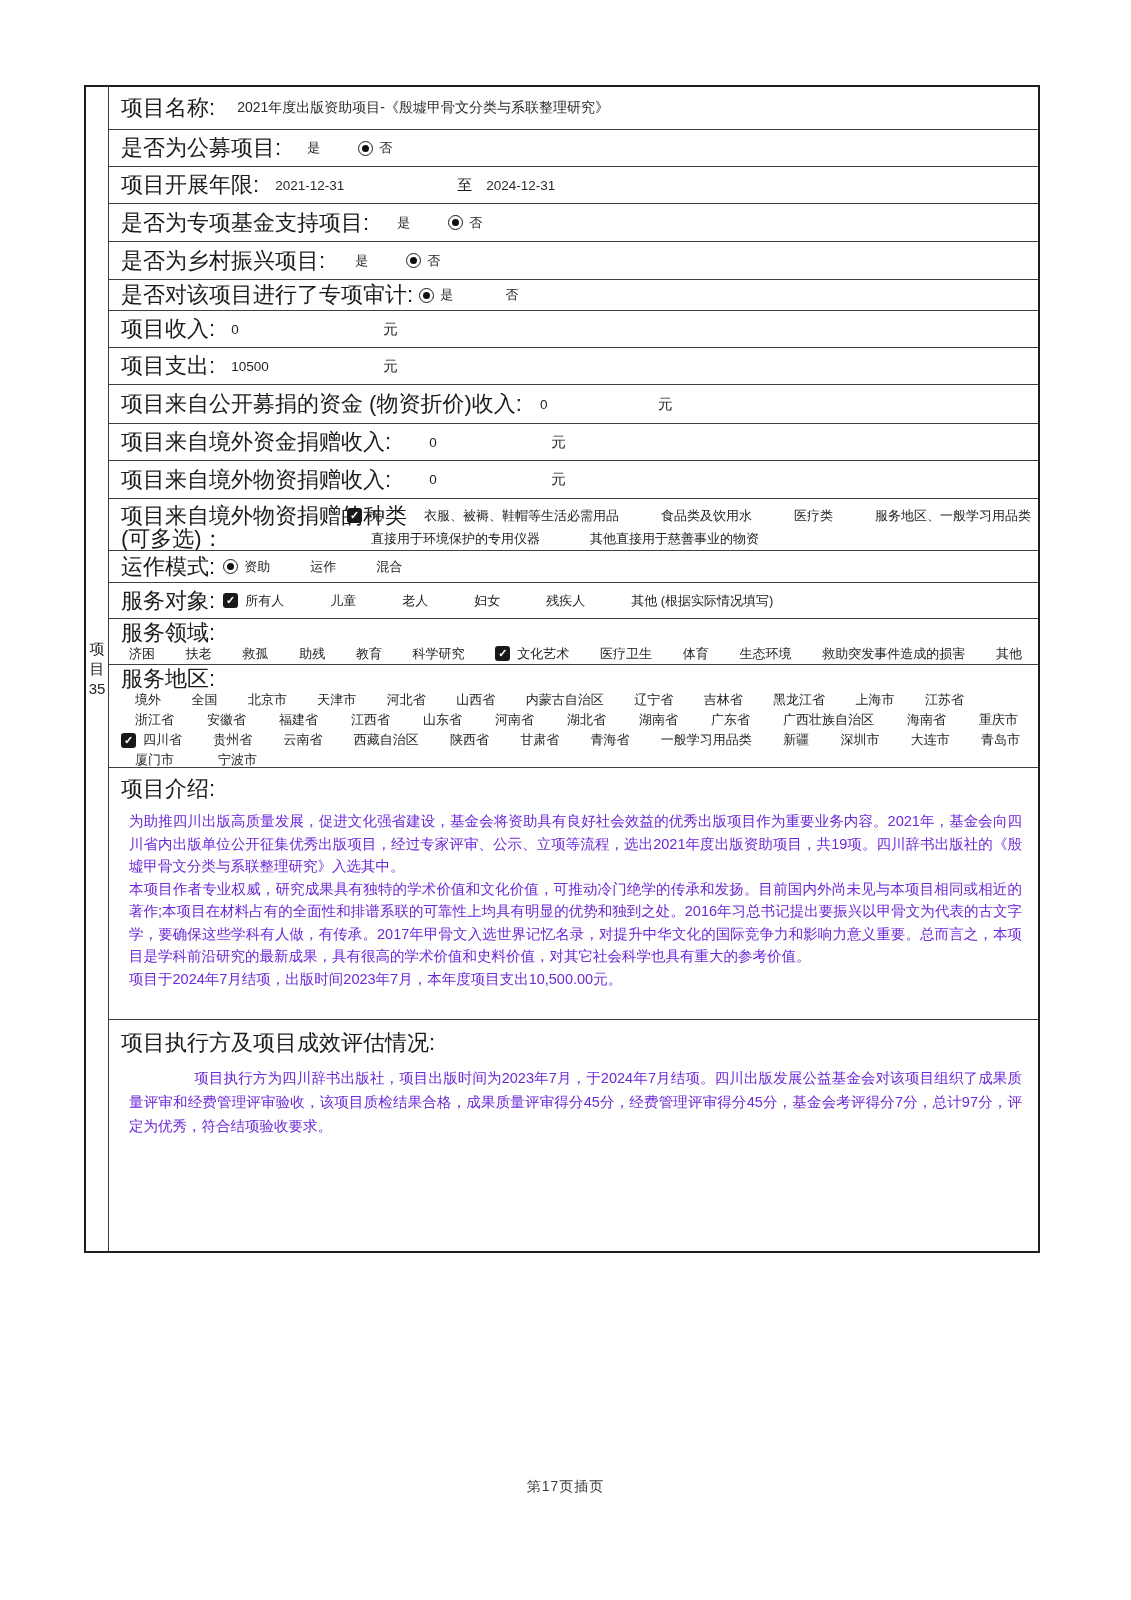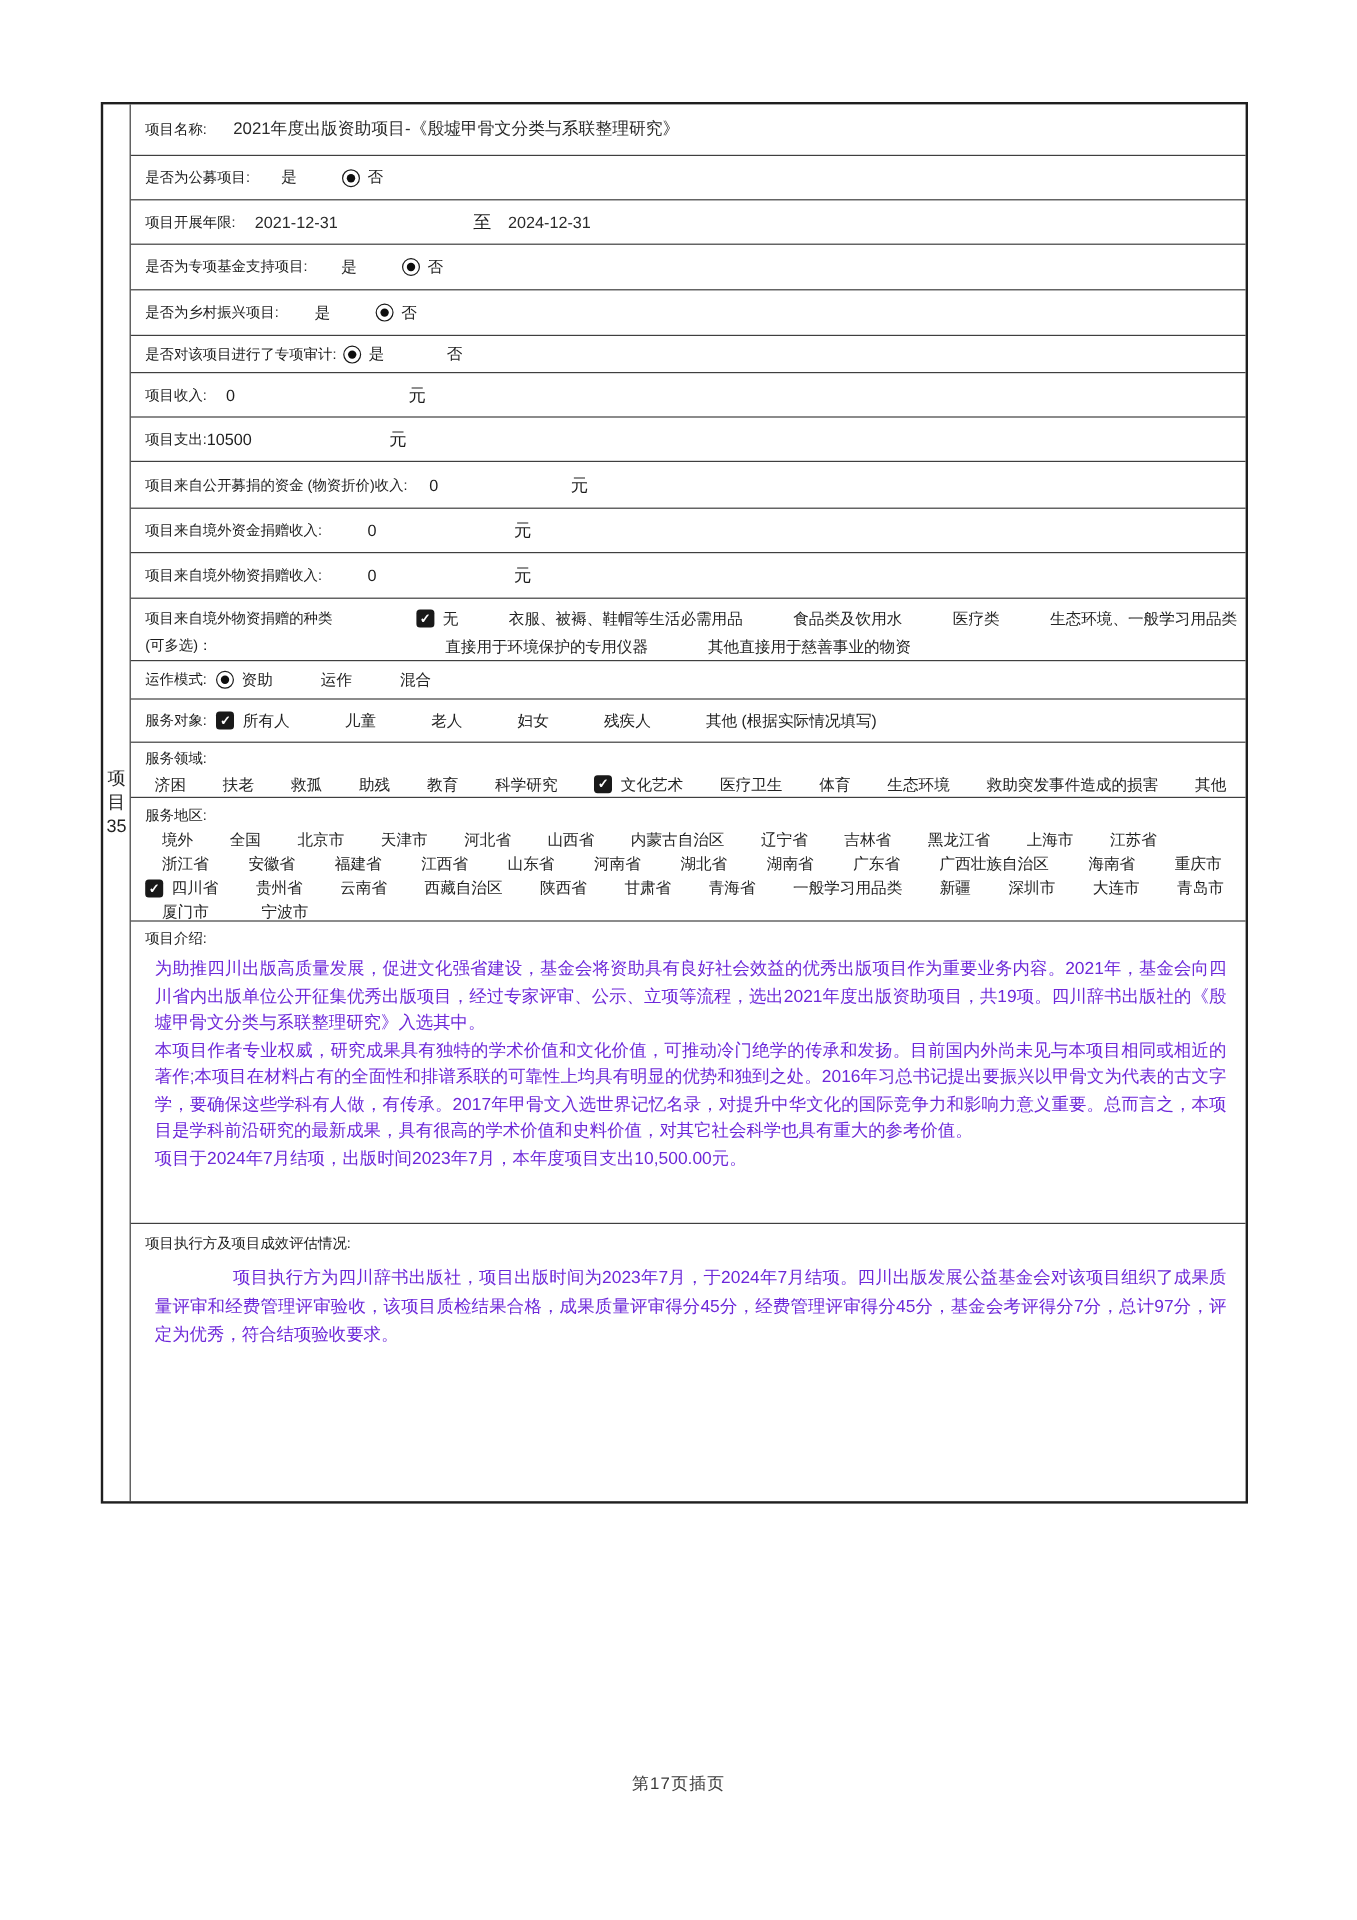--- a/index.html
+++ b/index.html
@@ -18,21 +18,21 @@
     align-items:center;justify-content:center;font-size:15px;color:#222;
     line-height:20px;flex:none;
   }
   .main-col{flex:1;display:flex;flex-direction:column;min-width:0;}
   .row{
     border-bottom:1.4px solid #3f3f3f;box-sizing:border-box;
     display:flex;align-items:center;padding:0 12px;overflow:hidden;
   }
   .row.block{display:block;}
   .row.last{border-bottom:none;flex:1;}
-  .lbl{font-size:12px;white-space:nowrap;color:#1c1c1c;}
+  .lbl{font-size:22px;white-space:nowrap;color:#1c1c1c;}
   .val{font-size:13.5px;color:#2a2a2a;}
   .unit{font-size:14.5px;color:#1c1c1c;}
   .money-val{font-size:13.5px;display:inline-block;}
   .opts{display:flex;align-items:center;flex-wrap:nowrap;}
   .opts .opt{display:inline-flex;align-items:center;white-space:nowrap;}
   .opts .optxt{font-size:13px;color:#232323;}
   .cbx{
     width:15px;height:15px;background:#191919;color:#fff;border-radius:3px;
     display:inline-flex;align-items:center;justify-content:center;
     font-size:11px;font-weight:bold;margin-right:7px;flex:none;
@@ -136,21 +136,21 @@
     </div>
 
     <div class="row" style="height:37px">
       <span class="lbl">项目收入:</span>
       <span class="money-val" style="margin-left:16px;width:152px">0</span>
       <span class="unit">元</span>
     </div>
 
     <div class="row" style="height:37px">
       <span class="lbl">项目支出:</span>
-      <span class="money-val" style="width:152px">10500</span>
+      <span class="money-val" style="margin-left:16px;width:152px">10500</span>
       <span class="unit">元</span>
     </div>
 
     <div class="row" style="height:39px">
       <span class="lbl">项目来自公开募捐的资金 (物资折价)收入:</span>
       <span class="money-val" style="margin-left:18px;width:118px">0</span>
       <span class="unit">元</span>
     </div>
 
     <div class="row" style="height:37px">
@@ -179,21 +179,21 @@
             <span class="opt">
               <span class="optxt">衣服、被褥、鞋帽等生活必需用品</span>
             </span>
             <span class="opt">
               <span class="optxt">食品类及饮用水</span>
             </span>
             <span class="opt">
               <span class="optxt">医疗类</span>
             </span>
             <span class="opt">
-              <span class="optxt">生态环境、一般学习用品类</span>
+              <span class="optxt">服务地区、一般学习用品类</span>
             </span>
           </span>
         <span class="opts" style="gap:50px;margin-left:36px;height:23px">
             <span class="opt">
               <span class="optxt">直接用于环境保护的专用仪器</span>
             </span>
             <span class="opt">
               <span class="optxt">其他直接用于慈善事业的物资</span>
             </span>
           </span>

